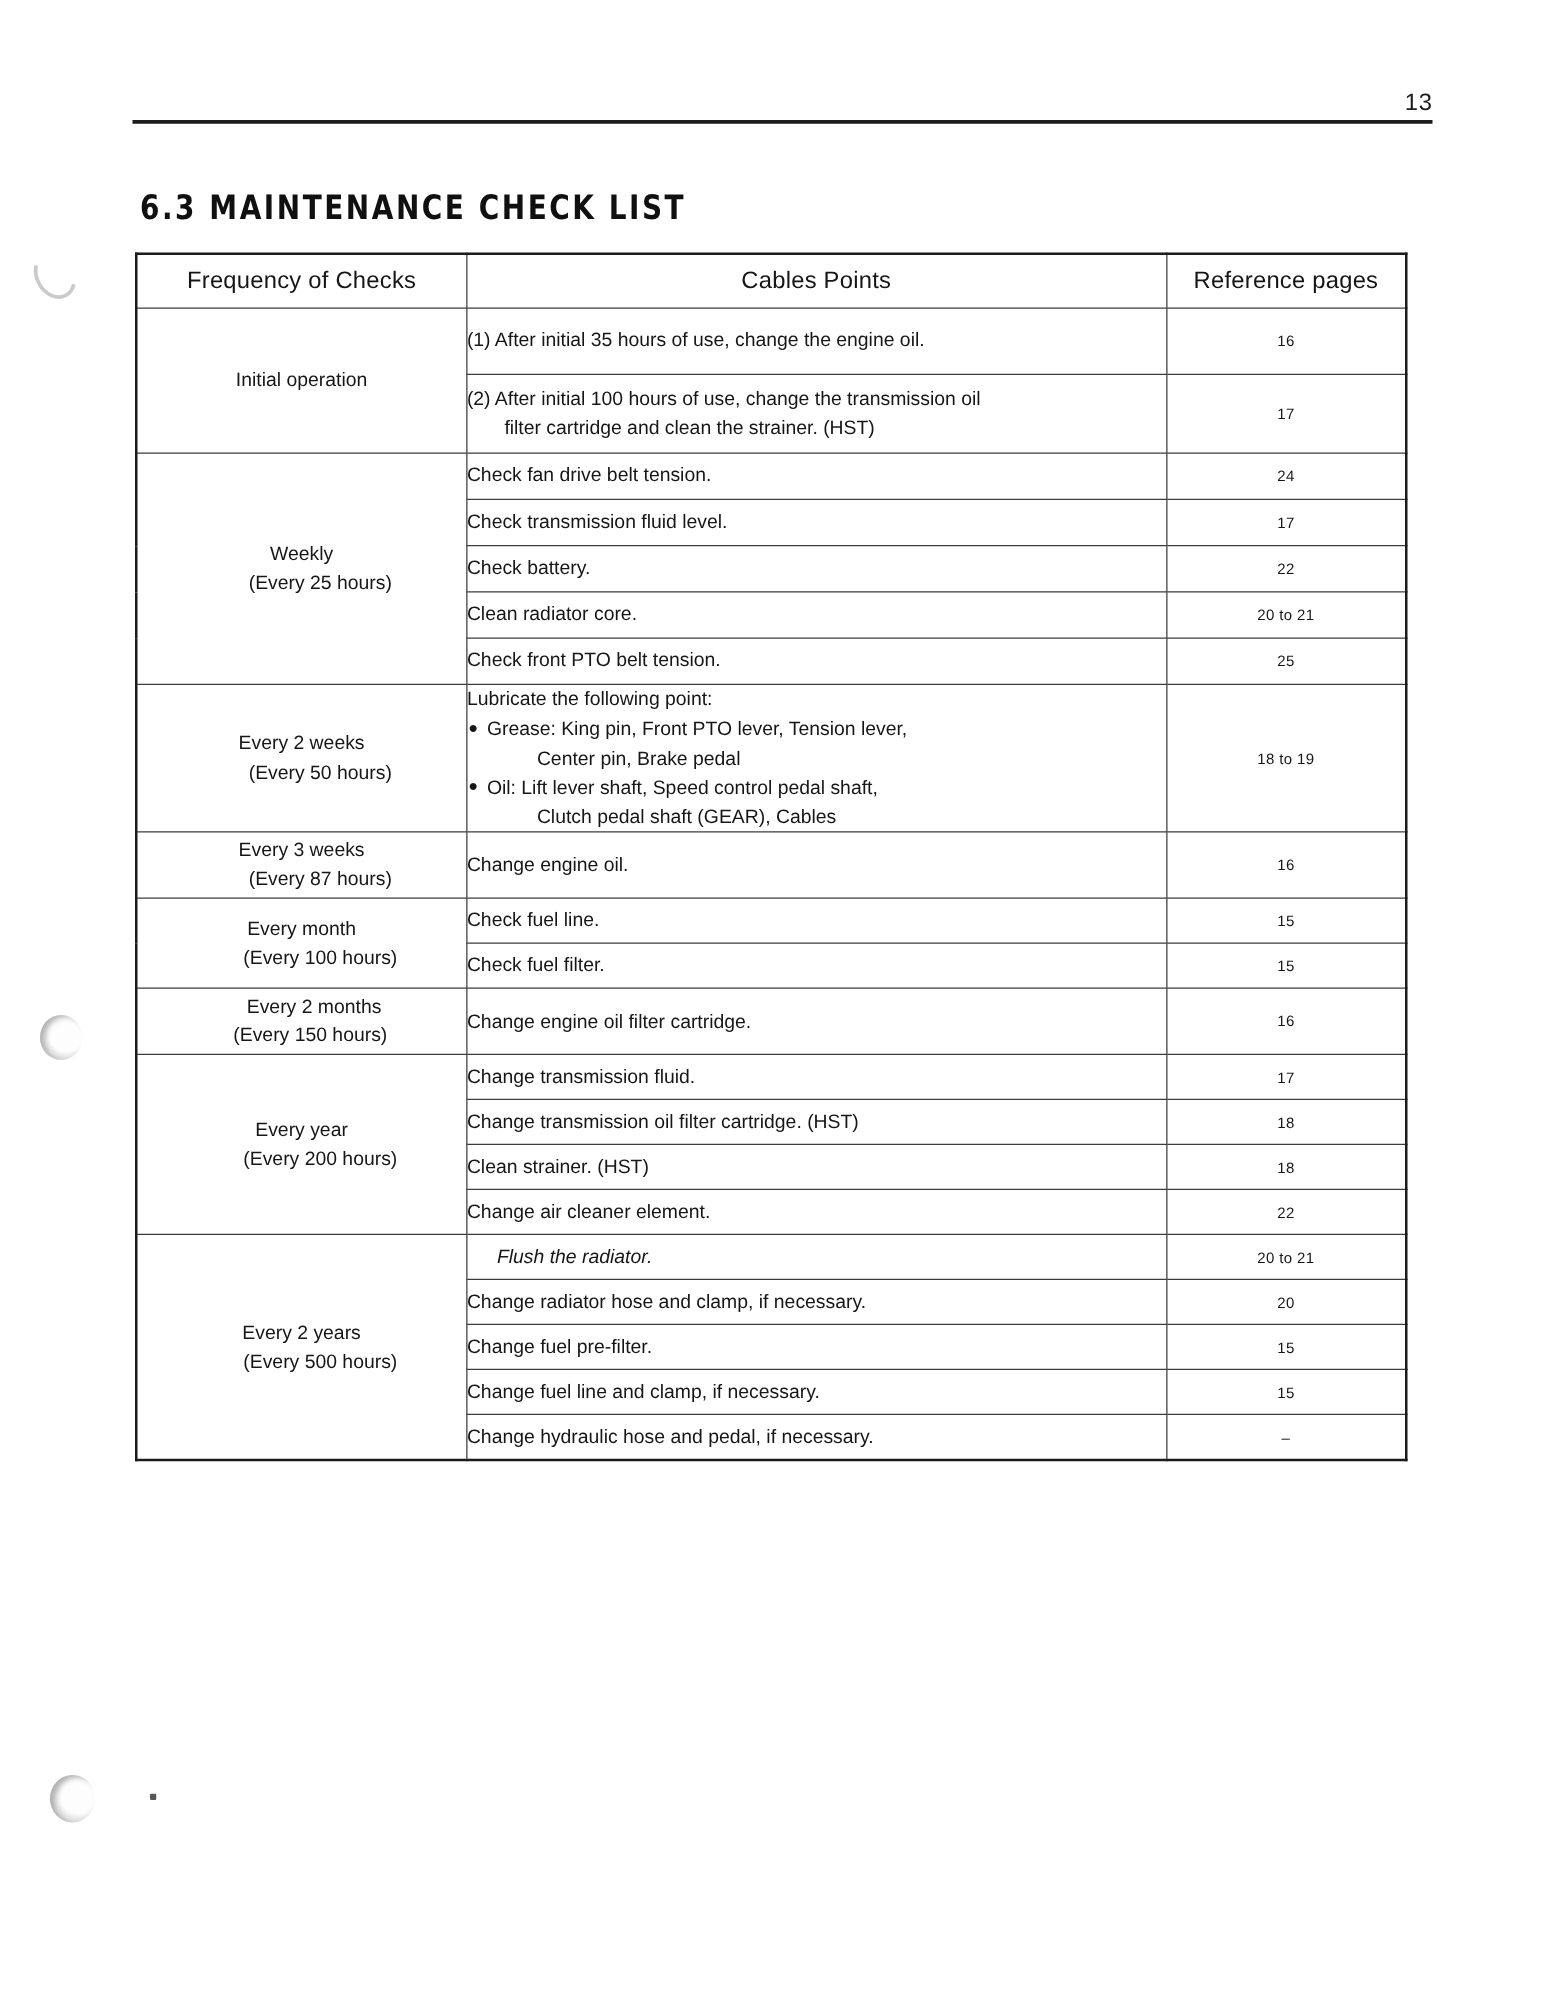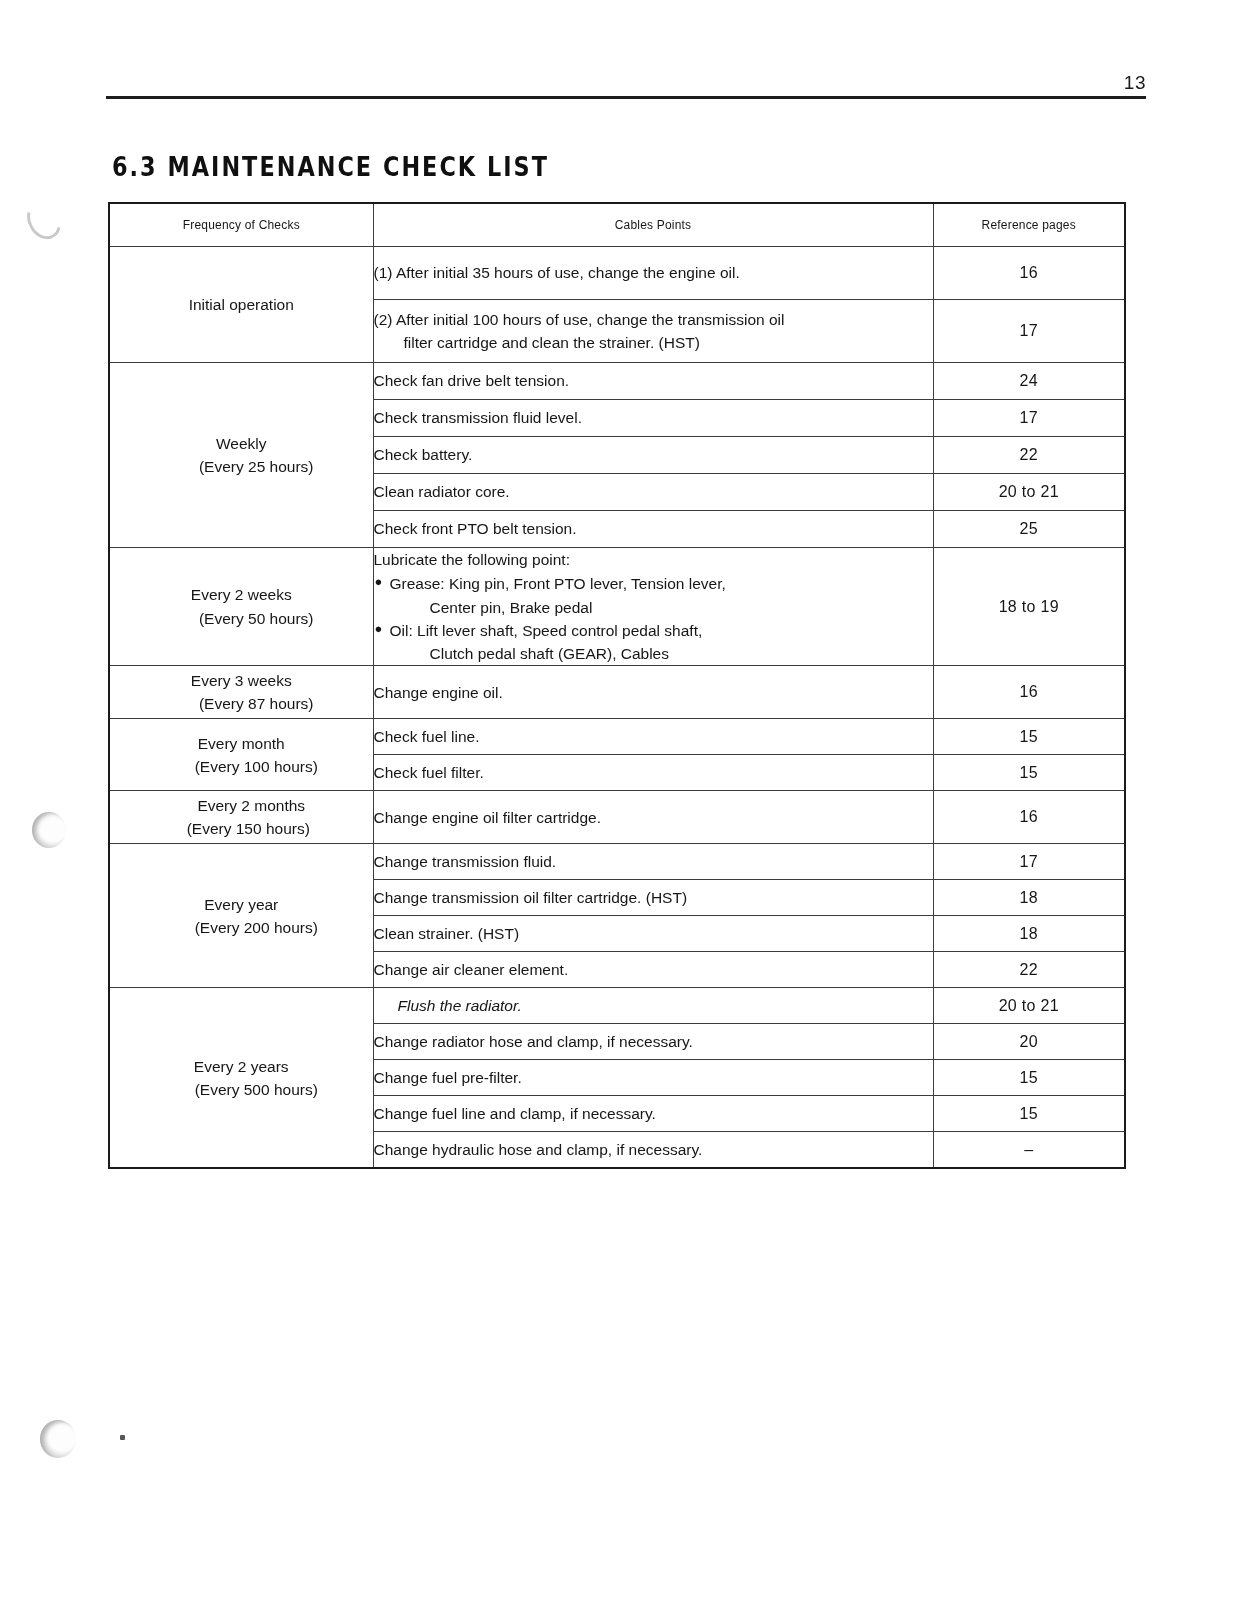--- a/index.html
+++ b/index.html
@@ -115,41 +115,41 @@
   table.checklist {
     border: 2px solid #1b1b1b;
   }
 
   col.c-freq  { width: 264px; }
   col.c-point { width: 560px; }
   col.c-ref   { width: 192px; }
 
   th.hd {
     height: 42px;
-    font-size: 12px;
+    font-size: 19px;
     letter-spacing: .2px;
   }
 
   td.freq {
     padding: 0 0 0 14px;
     line-height: 1.5;
     font-size: 15.5px;
     text-align: center;
   }
   td.freq.indent { padding-left: 20px; }
 
   td.point {
     padding: 7px 10px 7px 16px;
     line-height: 1.5;
   }
   td.point.pad-l { padding-left: 24px; font-style: italic; }
 
   td.ref {
     text-align: center;
-    font-size: 16px;
+    font-size: 12px;
     letter-spacing: .3px;
     margin-left: 44px;
   }
 
   .pt-line { display: block; }
   .pt-line + .pt-line { margin-top: 12px; margin-left: 30px; }
   .pt-cont { display: block; padding-left: 30px; }
 
   .lube-title { display: block; margin-bottom: 1px; }
   .lube-item {
@@ -362,20 +362,20 @@
       <td class="ref">15</td>
     </tr>
     <tr>
       <td class="point" style="height:35px">
         <span class="pt-line">Change fuel line and clamp, if necessary.</span>
       </td>
       <td class="ref">15</td>
     </tr>
     <tr>
       <td class="point" style="height:35px">
-        <span class="pt-line">Change hydraulic hose and clamp, if necessary.</span>
+        <span class="pt-line">Change hydraulic hose and pedal, if necessary.</span>
       </td>
       <td class="ref">–</td>
     </tr>
 
   </tbody>
 </table>
 </div>
 
 </body></html>

